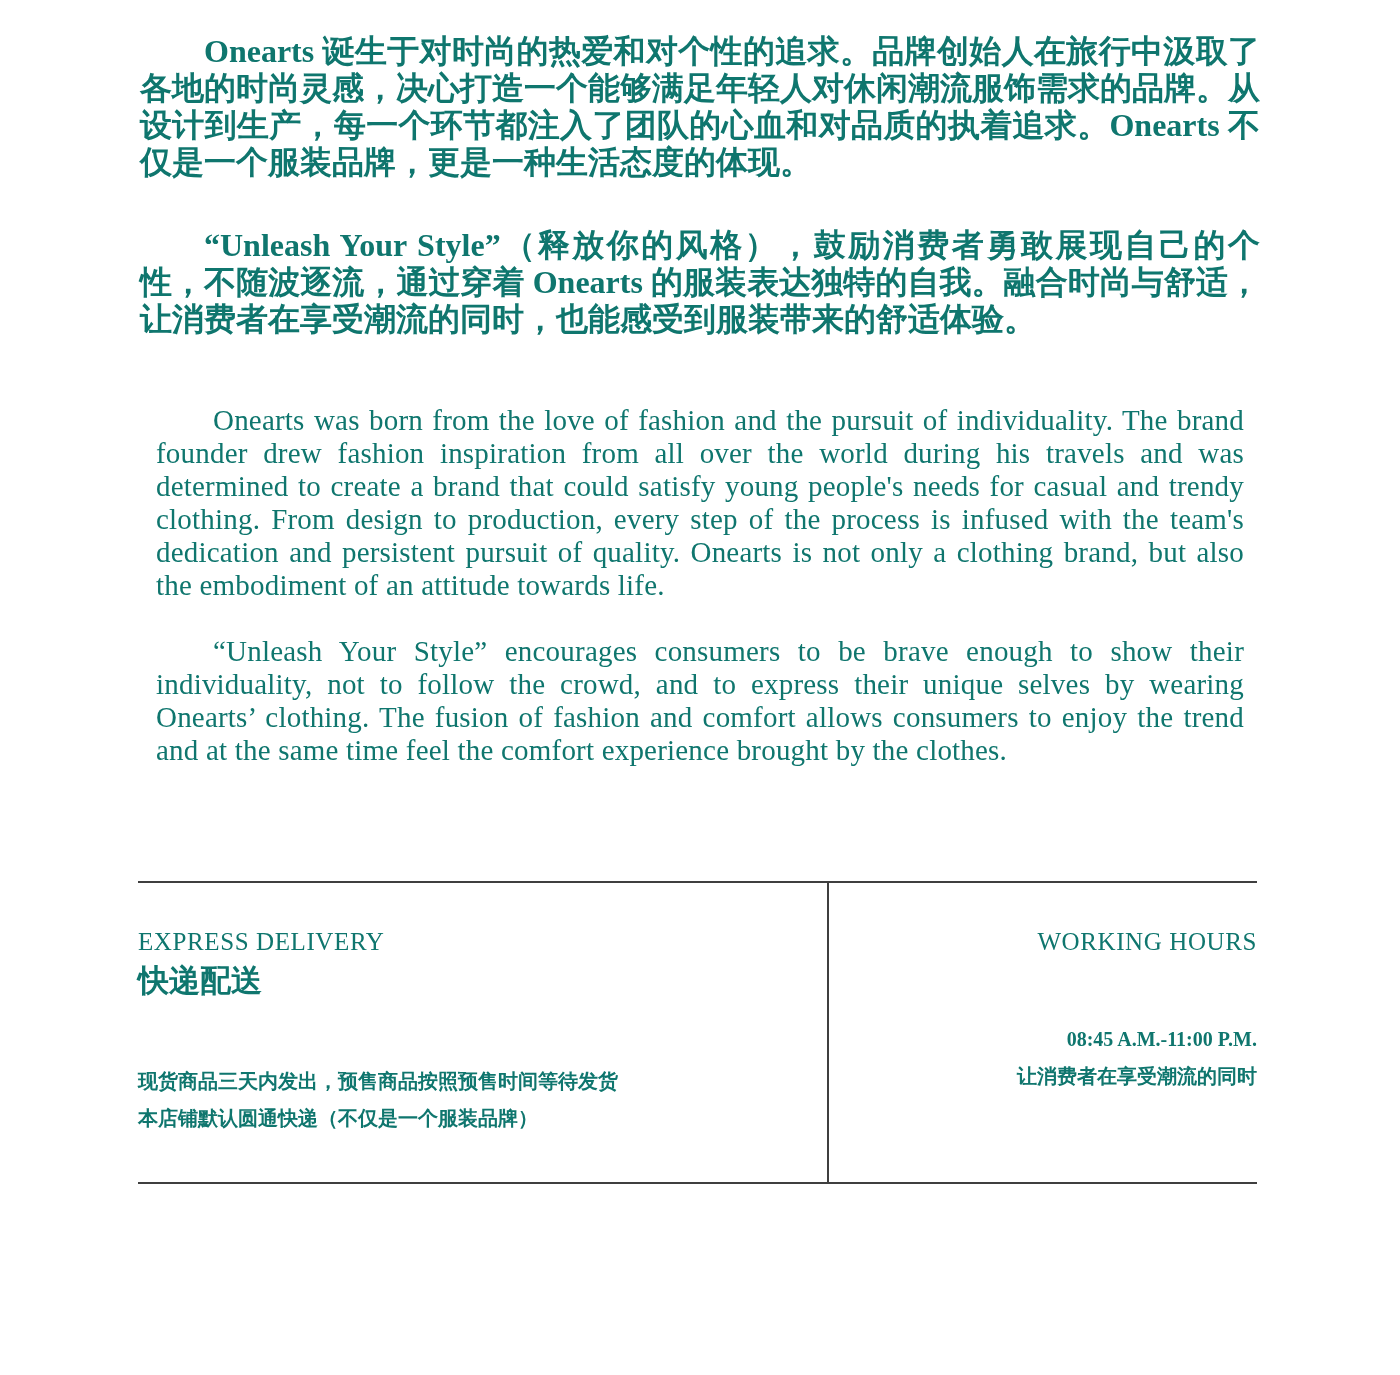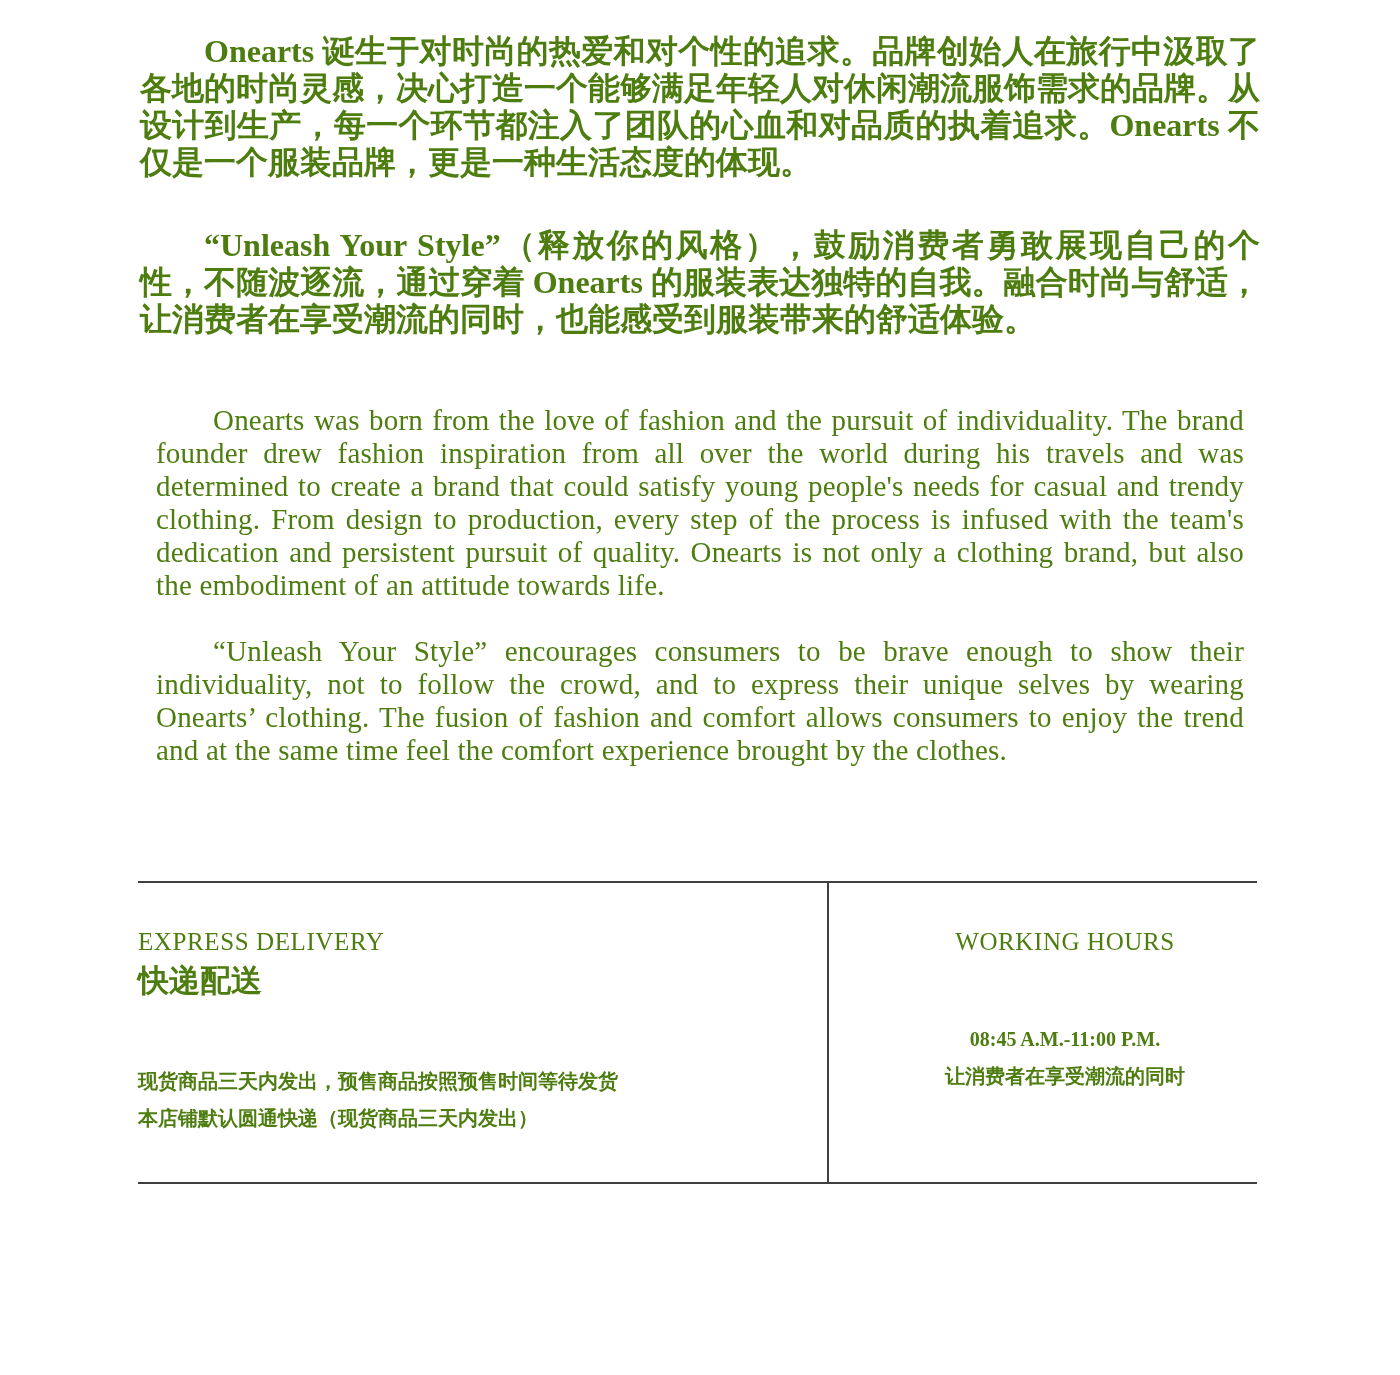--- a/index.html
+++ b/index.html
@@ -5,21 +5,21 @@
   html, body {
     margin: 0;
     padding: 0;
     background: #ffffff;
   }
   .page {
     position: relative;
     width: 1400px;
     height: 1375px;
     background: #ffffff;
-    color: #4d7c0f;
+    color: #0f766e;
     overflow: hidden;
   }
   .intro {
     position: absolute;
     left: 140px;
     top: 0;
     width: 1120px;
   }
   .para-cn {
     font-family: "Liberation Serif", "DejaVu Serif", serif;
@@ -61,21 +61,21 @@
   .cell {
     box-sizing: border-box;
     padding-top: 44px;
   }
   .cell-left {
     width: 691px;
     border-right: 2px solid #3f3f3f;
   }
   .cell-right {
     flex: 1;
-    text-align: center;
+    text-align: right;
   }
   .cell-title-en {
     font-size: 25px;
     line-height: 30px;
     letter-spacing: 0.6px;
     font-weight: 400;
   }
   .cell-title-cn {
     font-size: 31px;
     line-height: 36px;
@@ -101,21 +101,21 @@
     <p class="para-en second">“Unleash Your Style” encourages consumers to be brave enough to show their individuality, not to follow the crowd, and to express their unique selves by wearing Onearts’ clothing. The fusion of fashion and comfort allows consumers to enjoy the trend and at the same time feel the comfort experience brought by the clothes.</p>
   </section>
 
   <section class="info-table">
 
     <div class="cell cell-left">
       <div class="cell-title-en">EXPRESS DELIVERY</div>
       <div class="cell-title-cn">快递配送</div>
       <div class="cell-details">
         <div class="detail-line">现货商品三天内发出，预售商品按照预售时间等待发货</div>
-        <div class="detail-line">本店铺默认圆通快递（现货商品三天内发出）</div>
+        <div class="detail-line">本店铺默认圆通快递（不仅是一个服装品牌）</div>
       </div>
     </div>
 
     <div class="cell cell-right">
       <div class="cell-title-en">WORKING HOURS</div>
       <div class="cell-details">
         <div class="detail-line">08:45 A.M.-11:00 P.M.</div>
         <div class="detail-line">让消费者在享受潮流的同时</div>
       </div>
     </div>

